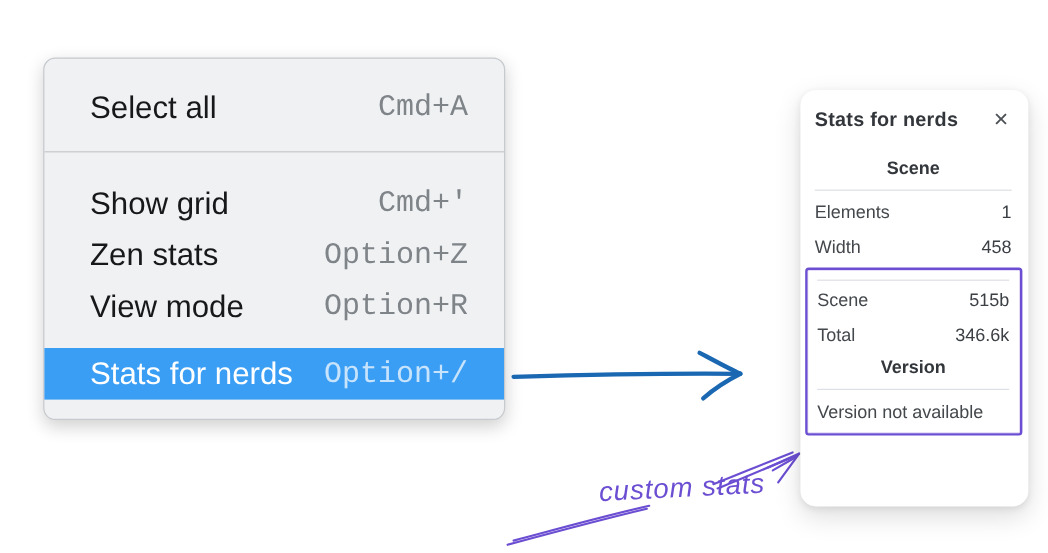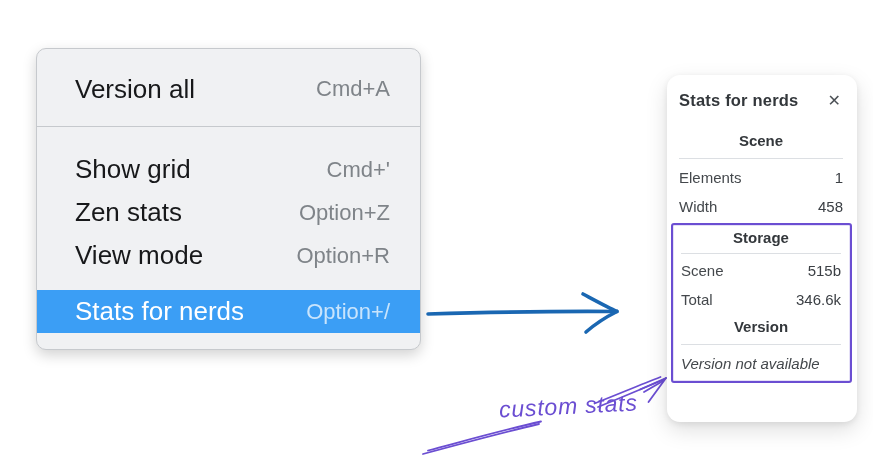--- a/index.html
+++ b/index.html
@@ -16,21 +16,21 @@
     border:1px solid #c6c9cd; border-radius:10px;
     box-shadow:0 5px 14px rgba(0,0,0,0.18);
     padding:16px 0;
     font-size:26px; color:#17181a;
   }
   .menu-item {
     height:43px; display:flex; align-items:center; justify-content:space-between;
     padding:0 30px 0 38px; cursor:default; white-space:nowrap;
   }
   .menu-item.first { height:48px; }
-  .menu-item .mi-key { color:#7f8489; font-size:22px; }
+  .menu-item .mi-key { color:#7f8489; font-size:25px;font-family:Liberation Mono, monospace; }
   .menu-divider { border-top:1px solid #c6c9cd; margin:13px 0 21px 0; }
   .menu-item.highlighted {
     margin-top:13px;
     background:var(--highlight-blue, #3b9ef5);
     color:#ffffff;
   }
   .menu-item.highlighted .mi-key { color:rgba(255,255,255,0.72);text-align:right; }
 
   
   .overlay { position:absolute; left:0; top:0; pointer-events:none; }
@@ -58,37 +58,37 @@
     margin:2px -9px 0 -8px; padding:2px 9px 0 8px;
     border:2px solid var(--annotation-purple, #6b4ed2);
     border-radius:3px;
     box-shadow:inset 0 0 0 0.5px rgba(107,78,210,0.35);
   }
   .sh-storage { margin-top:2px; }
   .hr-storage { margin-top:6px; }
   .rows-storage { margin-top:2px; }
   .sh-version { margin-top:4px; }
   .hr-version { margin-top:8px; }
-  .version-msg { height:36px; display:flex; align-items:center; color:#44484c;font-style:italic; }
+  .version-msg { height:36px; display:flex; align-items:center; color:#44484c; }
 
   
   .custom-label {
     position:absolute; left:499px; top:393px;
     font-size:23px; font-style:italic; letter-spacing:0.8px;
     color:var(--annotation-purple, #6b4ed2);
     transform:rotate(-3deg);
     white-space:nowrap;
   }
 </style>
 </head>
 <body>
 
 <div class="menu">
   <div class="menu-item first">
-    <span class="mi-label">Version all</span>
+    <span class="mi-label">Select all</span>
     <span class="mi-key">Cmd+A</span>
   </div>
   <div class="menu-divider"></div>
   <div class="menu-item">
     <span class="mi-label">Show grid</span>
     <span class="mi-key">Cmd+'</span>
   </div>
   <div class="menu-item">
     <span class="mi-label">Zen stats</span>
     <span class="mi-key">Option+Z</span>
@@ -138,21 +138,20 @@
       </div>
       <div class="row">
         <span class="lbl">Width</span>
         <span class="val">458</span>
       </div>
     </div>
   </div>
 
   <div class="annotated-box">
     <div>
-      <div class="section-heading sh-storage">Storage</div>
       <div class="hr hr-storage"></div>
       <div class="rows rows-storage">
         <div class="row">
           <span class="lbl">Scene</span>
           <span class="val">515b</span>
         </div>
         <div class="row">
           <span class="lbl">Total</span>
           <span class="val">346.6k</span>
         </div>

